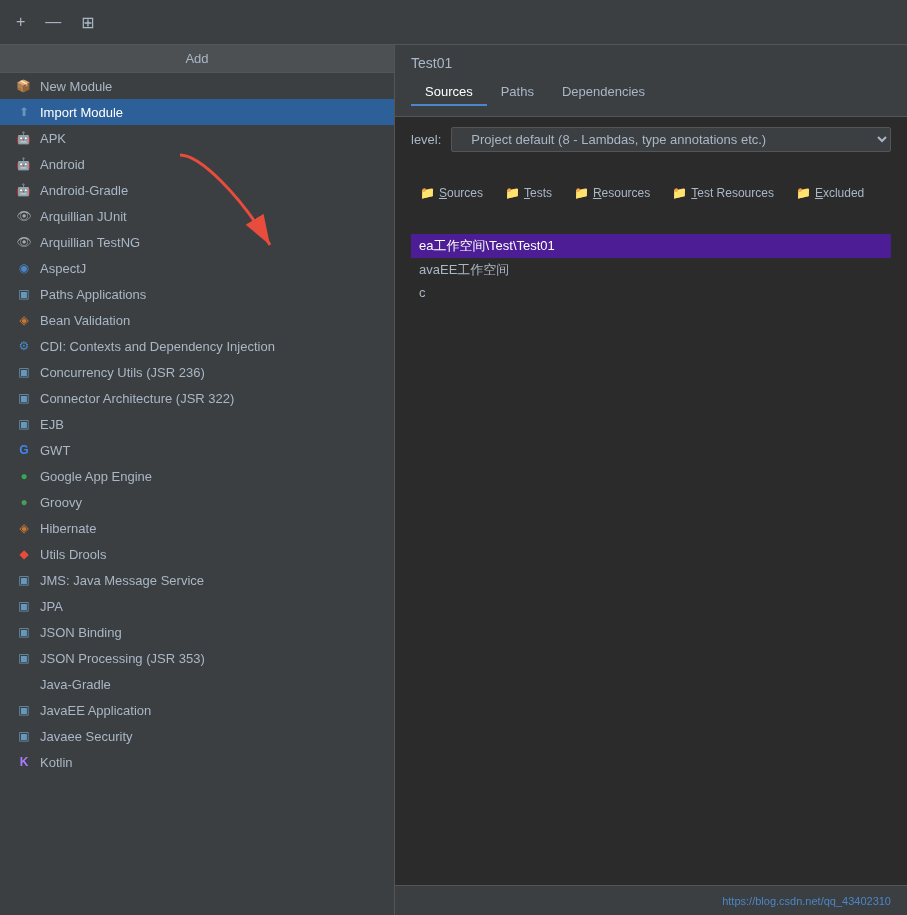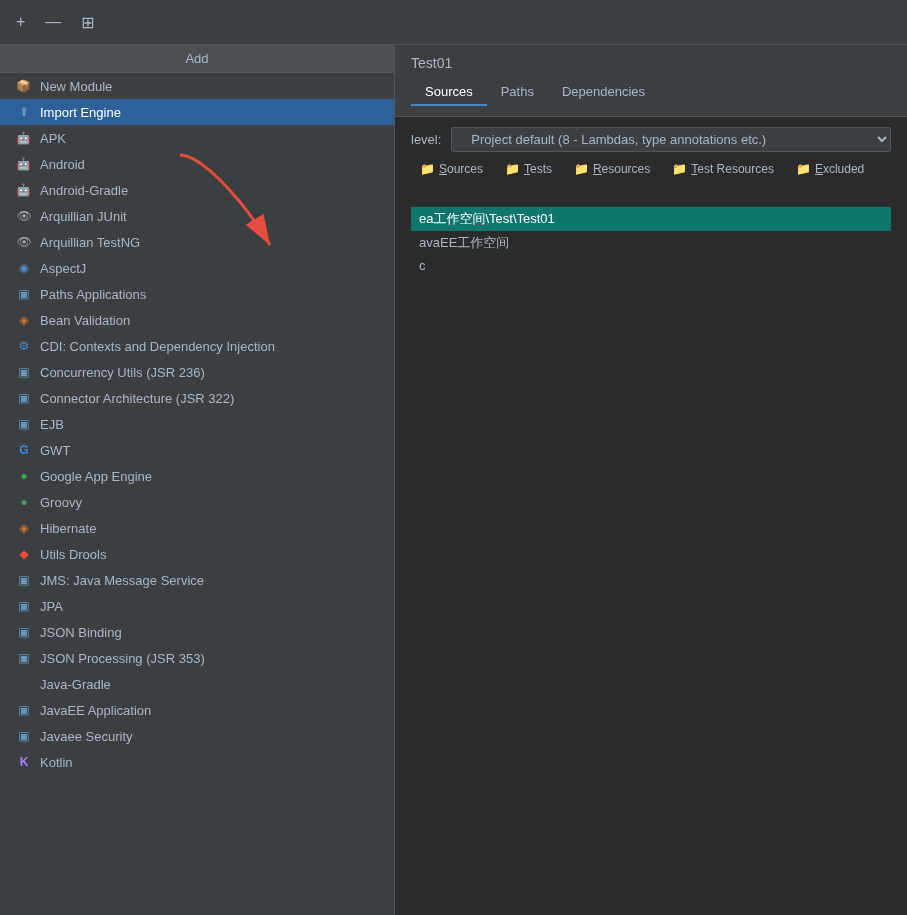--- a/index.html
+++ b/index.html
@@ -135,21 +135,21 @@
       color: #fff;
       border-bottom: 2px solid #4a86c8;
     }
 
     
     .right-content {
       padding: 10px 16px;
       flex: 1;
       display: flex;
       flex-direction: column;
-      gap: 2px;
+      gap: 26px;
     }
 
     .level-row {
       display: flex;
       align-items: center;
       gap: 10px;
       margin-bottom: 4px;
     }
     .level-label {
       color: #a9b7c6;
@@ -191,23 +191,22 @@
       flex: 1;
       background: #2b2b2b;
     }
     .tree-item {
       padding: 3px 8px;
       color: #a9b7c6;
       font-size: 13px;
       cursor: pointer;
     }
     .tree-item.selected {
-      background: #0f766e;
+      background: #4c1d95;
       color: #fff;
-      margin-top: 21px;
     }
 
     
     .bottom-bar {
       position: absolute;
       bottom: 0;
       left: 0;
       right: 0;
       height: 30px;
       background: #3c3f41;
@@ -241,21 +240,21 @@
   <div class="left-panel">
     <div class="add-header">Add</div>
 
     <ul class="menu-list" id="menu-list">
     <li class="menu-item">
           <span class="item-icon" style="color: rgb(104, 151, 187);">📦</span>
           <span>New Module</span>
         </li>
         <li class="menu-item selected">
           <span class="item-icon" style="color: rgb(104, 151, 187);">⬆</span>
-          <span>Import Engine</span>
+          <span>Import Module</span>
         </li>
         <li class="menu-item">
           <span class="item-icon" style="color: rgb(164, 198, 57);">🤖</span>
           <span>APK</span>
         </li>
         <li class="menu-item">
           <span class="item-icon" style="color: rgb(164, 198, 57);">🤖</span>
           <span>Android</span>
         </li>
         <li class="menu-item">
@@ -401,13 +400,17 @@
           </button>
         </div>
       <div class="file-tree" id="file-tree">
           <div class="tree-item selected">ea工作空间\Test\Test01</div>
           <div class="tree-item">avaEE工作空间</div>
           <div class="tree-item">c</div>
         </div>
     </div>
   </div>
 
+  <div class="bottom-bar">
+    <span class="bottom-label">Exclude files:</span>
+    <span class="bottom-url">https://blog.csdn.net/qq_43402310</span>
+  </div>
 </div>
 
 </body></html>

